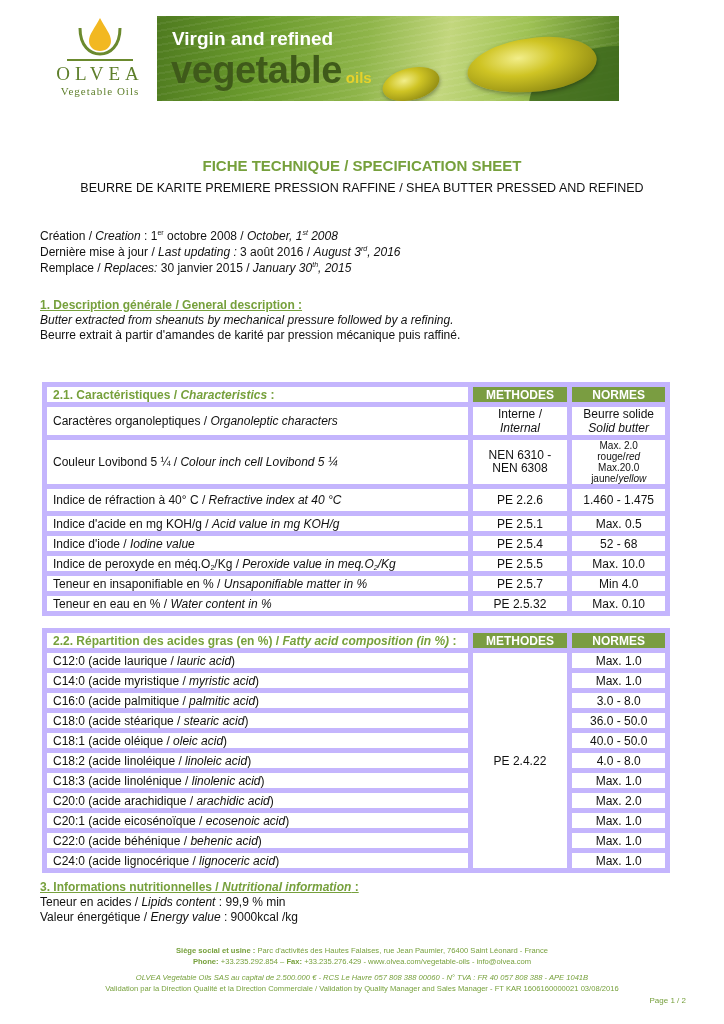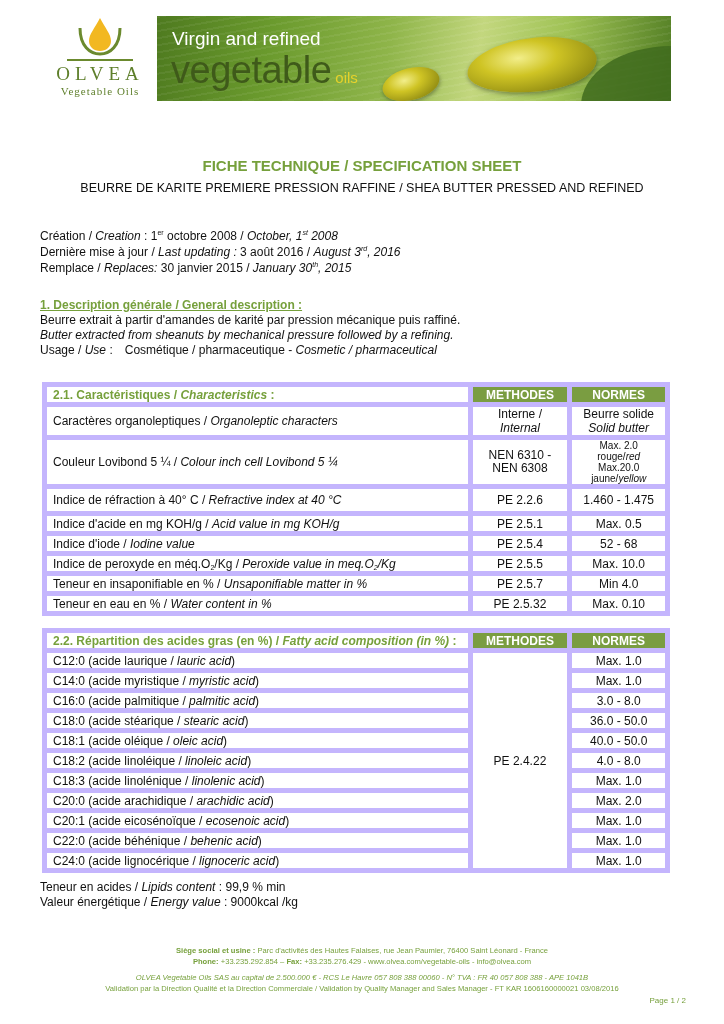--- a/index.html
+++ b/index.html
@@ -5,22 +5,22 @@
   * { box-sizing: border-box; margin: 0; padding: 0; }
   html, body { width: 724px; height: 1024px; background: #ffffff; overflow: hidden; }
   body { font-family: "Liberation Sans", sans-serif; color: #111; position: relative; }
 
   
   .header { position: absolute; top: 0; left: 0; width: 724px; height: 110px; }
   .logo { position: absolute; left: 50px; top: 14px; width: 100px; height: 90px; text-align: center; }
   .logo svg { display: block; margin: 0 auto; }
   .logo .brand { font-family: "Liberation Serif", serif; color: #5e7f2b; font-size: 19px; letter-spacing: 5px; margin-top: 2px; line-height: 20px; }
   .logo .sub { font-family: "Liberation Serif", serif; color: #5e7f2b; font-size: 11px; letter-spacing: 1px; line-height: 14px; }
-  .banner { position: absolute; left: 157px; top: 16px; width: 514px; height: 85px; overflow: hidden;
-    background: linear-gradient(100deg, #4e7a1f 0%, #6a9a2d 22%, #8fb54a 45%, #c3d77e 62%, #9fc255 78%, #4f7b22 100%); }
+  .banner { position: absolute; left: 157px; top: 16px; width: 462px; height: 85px; overflow: hidden;
+    background: linear-gradient(100deg, #4e7a1f 0%, #6a9a2d 22%, #8fb54a 45%, #c3d77e 62%, #9fc255 78%, #4f7b22 100%); font-weight: bold; }
   .banner .streak { position: absolute; left: 0; top: 0; width: 100%; height: 100%;
     background: repeating-linear-gradient(170deg, rgba(255,255,255,0.06) 0px, rgba(255,255,255,0.06) 2px, transparent 2px, transparent 7px); }
   .banner .line1 { position: absolute; left: 15px; top: 12px; color: #ffffff; font-size: 19px; }
   .banner .line2 { position: absolute; left: 14px; top: 33px; color: #3f5a1a; font-size: 38px; letter-spacing: -0.5px; }
   .banner .line2 .oils { color: #e6d22a; font-size: 15px; letter-spacing: 0; margin-left: 4px; }
   .drop { position: absolute; border-radius: 50%; background: radial-gradient(ellipse at 40% 35%, #f2ee8a 0%, #cfc424 35%, #8f8a12 80%, #6a6a10 100%); box-shadow: 0 2px 4px rgba(0,0,0,0.35); }
   .drop.big { left: 310px; top: 22px; width: 130px; height: 54px; border-radius: 55% 45% 45% 55% / 55% 50% 50% 45%; transform: rotate(-6deg); }
   .drop.small { left: 225px; top: 52px; width: 58px; height: 32px; transform: rotate(-14deg); }
   .leafedge { position: absolute; right: 0; top: 30px; width: 90px; height: 60px; background: #3f6b1d; border-top-left-radius: 90px 60px; opacity: 0.85; }
 
@@ -87,23 +87,22 @@
 <div class="subtitle">BEURRE DE KARITE PREMIERE PRESSION RAFFINE / SHEA BUTTER PRESSED AND REFINED</div>
 
 <div class="dates">
   <div><span>Création / </span><i>Creation</i><span> : 1</span><sup>er</sup><span> octobre 2008 / </span><i>October, 1</i><i><sup>st</sup></i><i>  2008</i></div>
   <div><span>Dernière mise à jour / </span><i>Last updating :</i><span> 3 août 2016 / </span><i>August 3</i><i><sup>rd</sup></i><i>, 2016</i></div>
   <div><span>Remplace / </span><i>Replaces:</i><span> 30 janvier 2015 / </span><i>January 30</i><i><sup>th</sup></i><i>, 2015</i></div>
 </div>
 
 <div class="desc">
   <div class="section-head">1. Description générale / General description :</div>
+  <div><i>Butter extracted from sheanuts by mechanical pressure followed by a refining.</i></div>
   <div>Beurre extrait à partir d'amandes de karité par pression mécanique puis raffiné.</div>
-  <div><i>Butter extracted from sheanuts by mechanical pressure followed by a refining.</i></div>
-  <div><span>Usage / </span><i>Use</i><span> :</span><span class="usage-gap"></span><span>Cosmétique / pharmaceutique - </span> <i>Cosmetic / pharmaceutical</i></div>
 </div>
 
 <table class="t1">
   <colgroup>
       <col class="c1">
       <col class="c2">
       <col class="c3">
     </colgroup>
   <tbody>
       <tr>
@@ -215,20 +214,21 @@
     <td class="c">Max. 1.0</td>
   </tr>
   <tr>
     <td><span>C24:0 (acide lignocérique / </span><i>lignoceric acid</i><span>)</span></td>
     <td class="c">Max. 1.0</td>
   </tr>
 </tbody>
   </table>
 
 <div class="nutri">
+  <div class="section-head"><span>3. Informations nutritionnelles / </span><i>Nutritional information</i><span> :</span></div>
   <div><span>Teneur en acides / </span><i>Lipids content</i><span> : 99,9 % min</span></div>
   <div><span>Valeur énergétique  / </span><i>Energy value</i><span> : 9000kcal /kg</span></div>
 </div>
 
 <div class="footer">
   <div><b>Siège social et usine :</b><span> Parc d'activités des Hautes Falaises, rue Jean Paumier, 76400 Saint Léonard - France</span></div>
   <div><b>Phone:</b><span> +33.235.292.854 – </span><b>Fax:</b><span> +33.235.276.429 - www.olvea.com/vegetable-oils - info@olvea.com</span></div>
   <div class="legal">OLVEA Vegetable Oils SAS au capital de 2.500.000 € - RCS Le Havre 057 808 388 00060 - N° TVA : FR 40 057 808 388 - APE 1041B</div>
   <div>Validation par la Direction Qualité et la Direction Commerciale / Validation by Quality Manager and Sales Manager - FT KAR 1606160000021 03/08/2016</div>
 </div>

